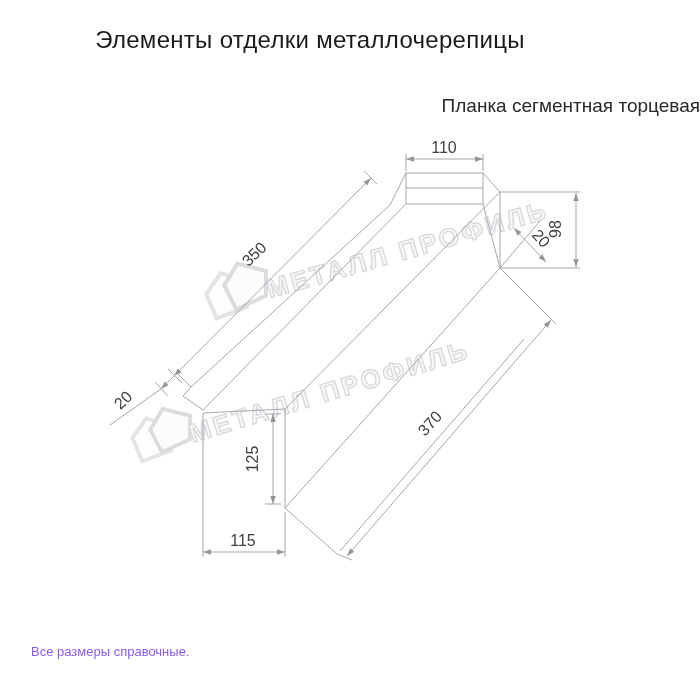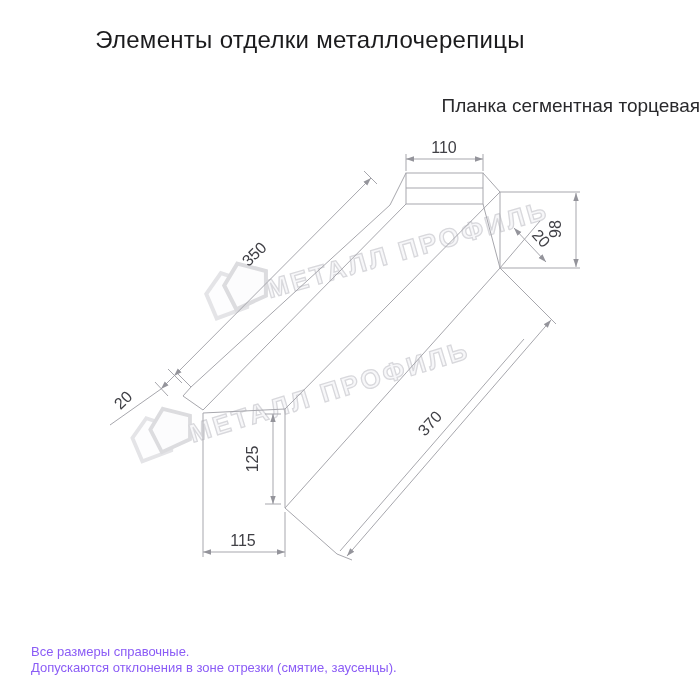--- a/index.html
+++ b/index.html
@@ -127,16 +127,15 @@
       <text class="dimtxt" x="258" y="459" text-anchor="middle" transform="rotate(-90 258 459)">125</text>
 
       <line class="dim" x1="285" y1="512" x2="285" y2="557"></line>
       <line class="dim" x1="203" y1="552" x2="285" y2="552" marker-start="url(#ar)" marker-end="url(#ar)"></line>
       <text class="dimtxt" x="243" y="546" text-anchor="middle">115</text>
     </g>
   </svg>
 
   <div class="footer">
     <div>Все размеры справочные.</div>
-    <div>Допускаются отклонения в зоне отрезки (смятие, заусенцы).</div>
   </div>
 
 </div>
 
 </body></html>

